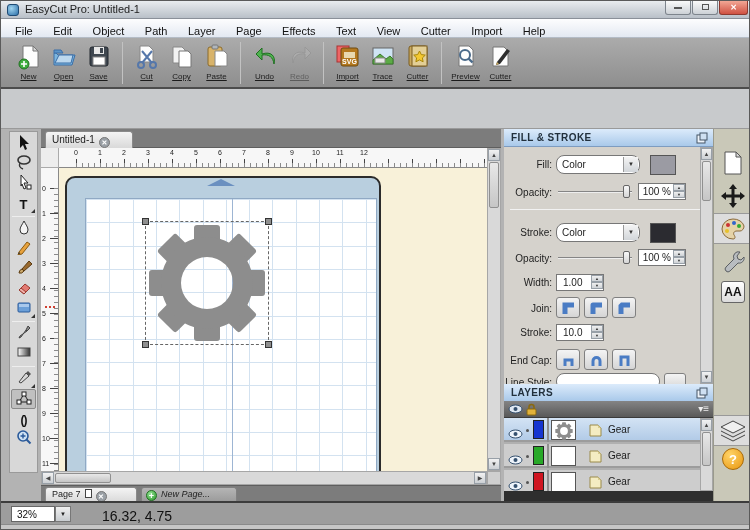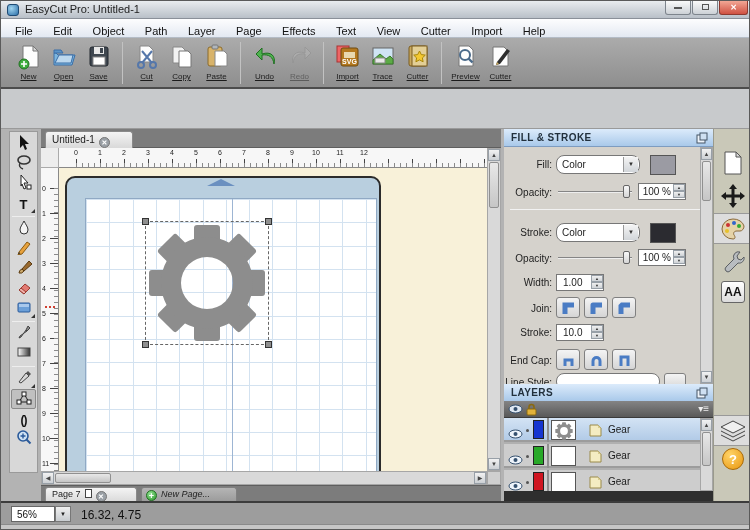--- a/index.html
+++ b/index.html
@@ -120,21 +120,21 @@
   #iconbar{left:712px;top:128px;width:38px;height:372px;background:#c9c8b8;border-left:1px solid #9a9a8c;}
   .sideicon{position:absolute;left:0;width:38px;height:31px;text-align:center;padding-top:3px;}
   .sideicon.sel{background:#dddddd;border-top:1px solid #999;border-bottom:1px solid #999;}
   #aabox{display:inline-block;width:24px;height:22px;background:linear-gradient(#fff,#dcdcdc);border:1px solid #666;border-radius:3px;font-weight:bold;font-size:12px;color:#111;line-height:20px;}
   #helpdot{display:inline-block;width:22px;height:22px;border-radius:50%;background:radial-gradient(circle at 35% 30%,#ffd468,#e8960f);border:1px solid #a86a08;color:#fff;font-weight:bold;font-size:13px;line-height:21px;}
 
   
   #statusbar{left:0;top:500px;width:750px;height:23px;background:#9d9d9d;border-top:2px solid #3c3c3c;}
   #zoombox{position:absolute;left:10px;top:3px;width:44px;height:16px;background:#fff;border:1px solid #666;font-size:10px;color:#111;padding:2px 0 0 5px;}
   #zoomdrop{position:absolute;left:54px;top:3px;width:16px;height:16px;background:linear-gradient(#f0f0f0,#c8ccd0);border:1px solid #777;font-size:6px;line-height:15px;text-align:center;color:#222;}
-  #coords{position:absolute;left:80px;top:5px;font-size:12px;color:#111;}
+  #coords{position:absolute;left:101px;top:5px;font-size:14px;color:#111;}
   #bottomedge{left:0;top:523px;width:750px;height:7px;background:#c6c6c6;border-top:1px solid #8a8a8a;}
 </style>
 </head>
 <body>
 
 <div id="app">
 
   <div class="abs" id="titlebar">
     <div class="abs" id="appicon"></div>
     <span class="abs" id="apptitle">EasyCut Pro: Untitled-1</span>
@@ -532,18 +532,18 @@
           <g stroke="#444">
             <path d="M14,2 l12,6 -12,6 -12,-6 z" fill="#f0f0f0"></path>
             <path d="M2,12 l12,6 12,-6" fill="none"></path>
             <path d="M2,16 l12,6 12,-6" fill="none"></path>
           </g>
         </svg></div>
     <div class="sideicon" style="top:316px;"><span id="helpdot">?</span></div>
   </div>
 
   <div class="abs" id="statusbar">
-    <div id="zoombox">56%</div>
+    <div id="zoombox">32%</div>
     <div id="zoomdrop">▼</div>
     <div id="coords">16.32, 4.75</div>
   </div>
   <div class="abs" id="bottomedge"></div>
 </div>
 
 </body></html>

